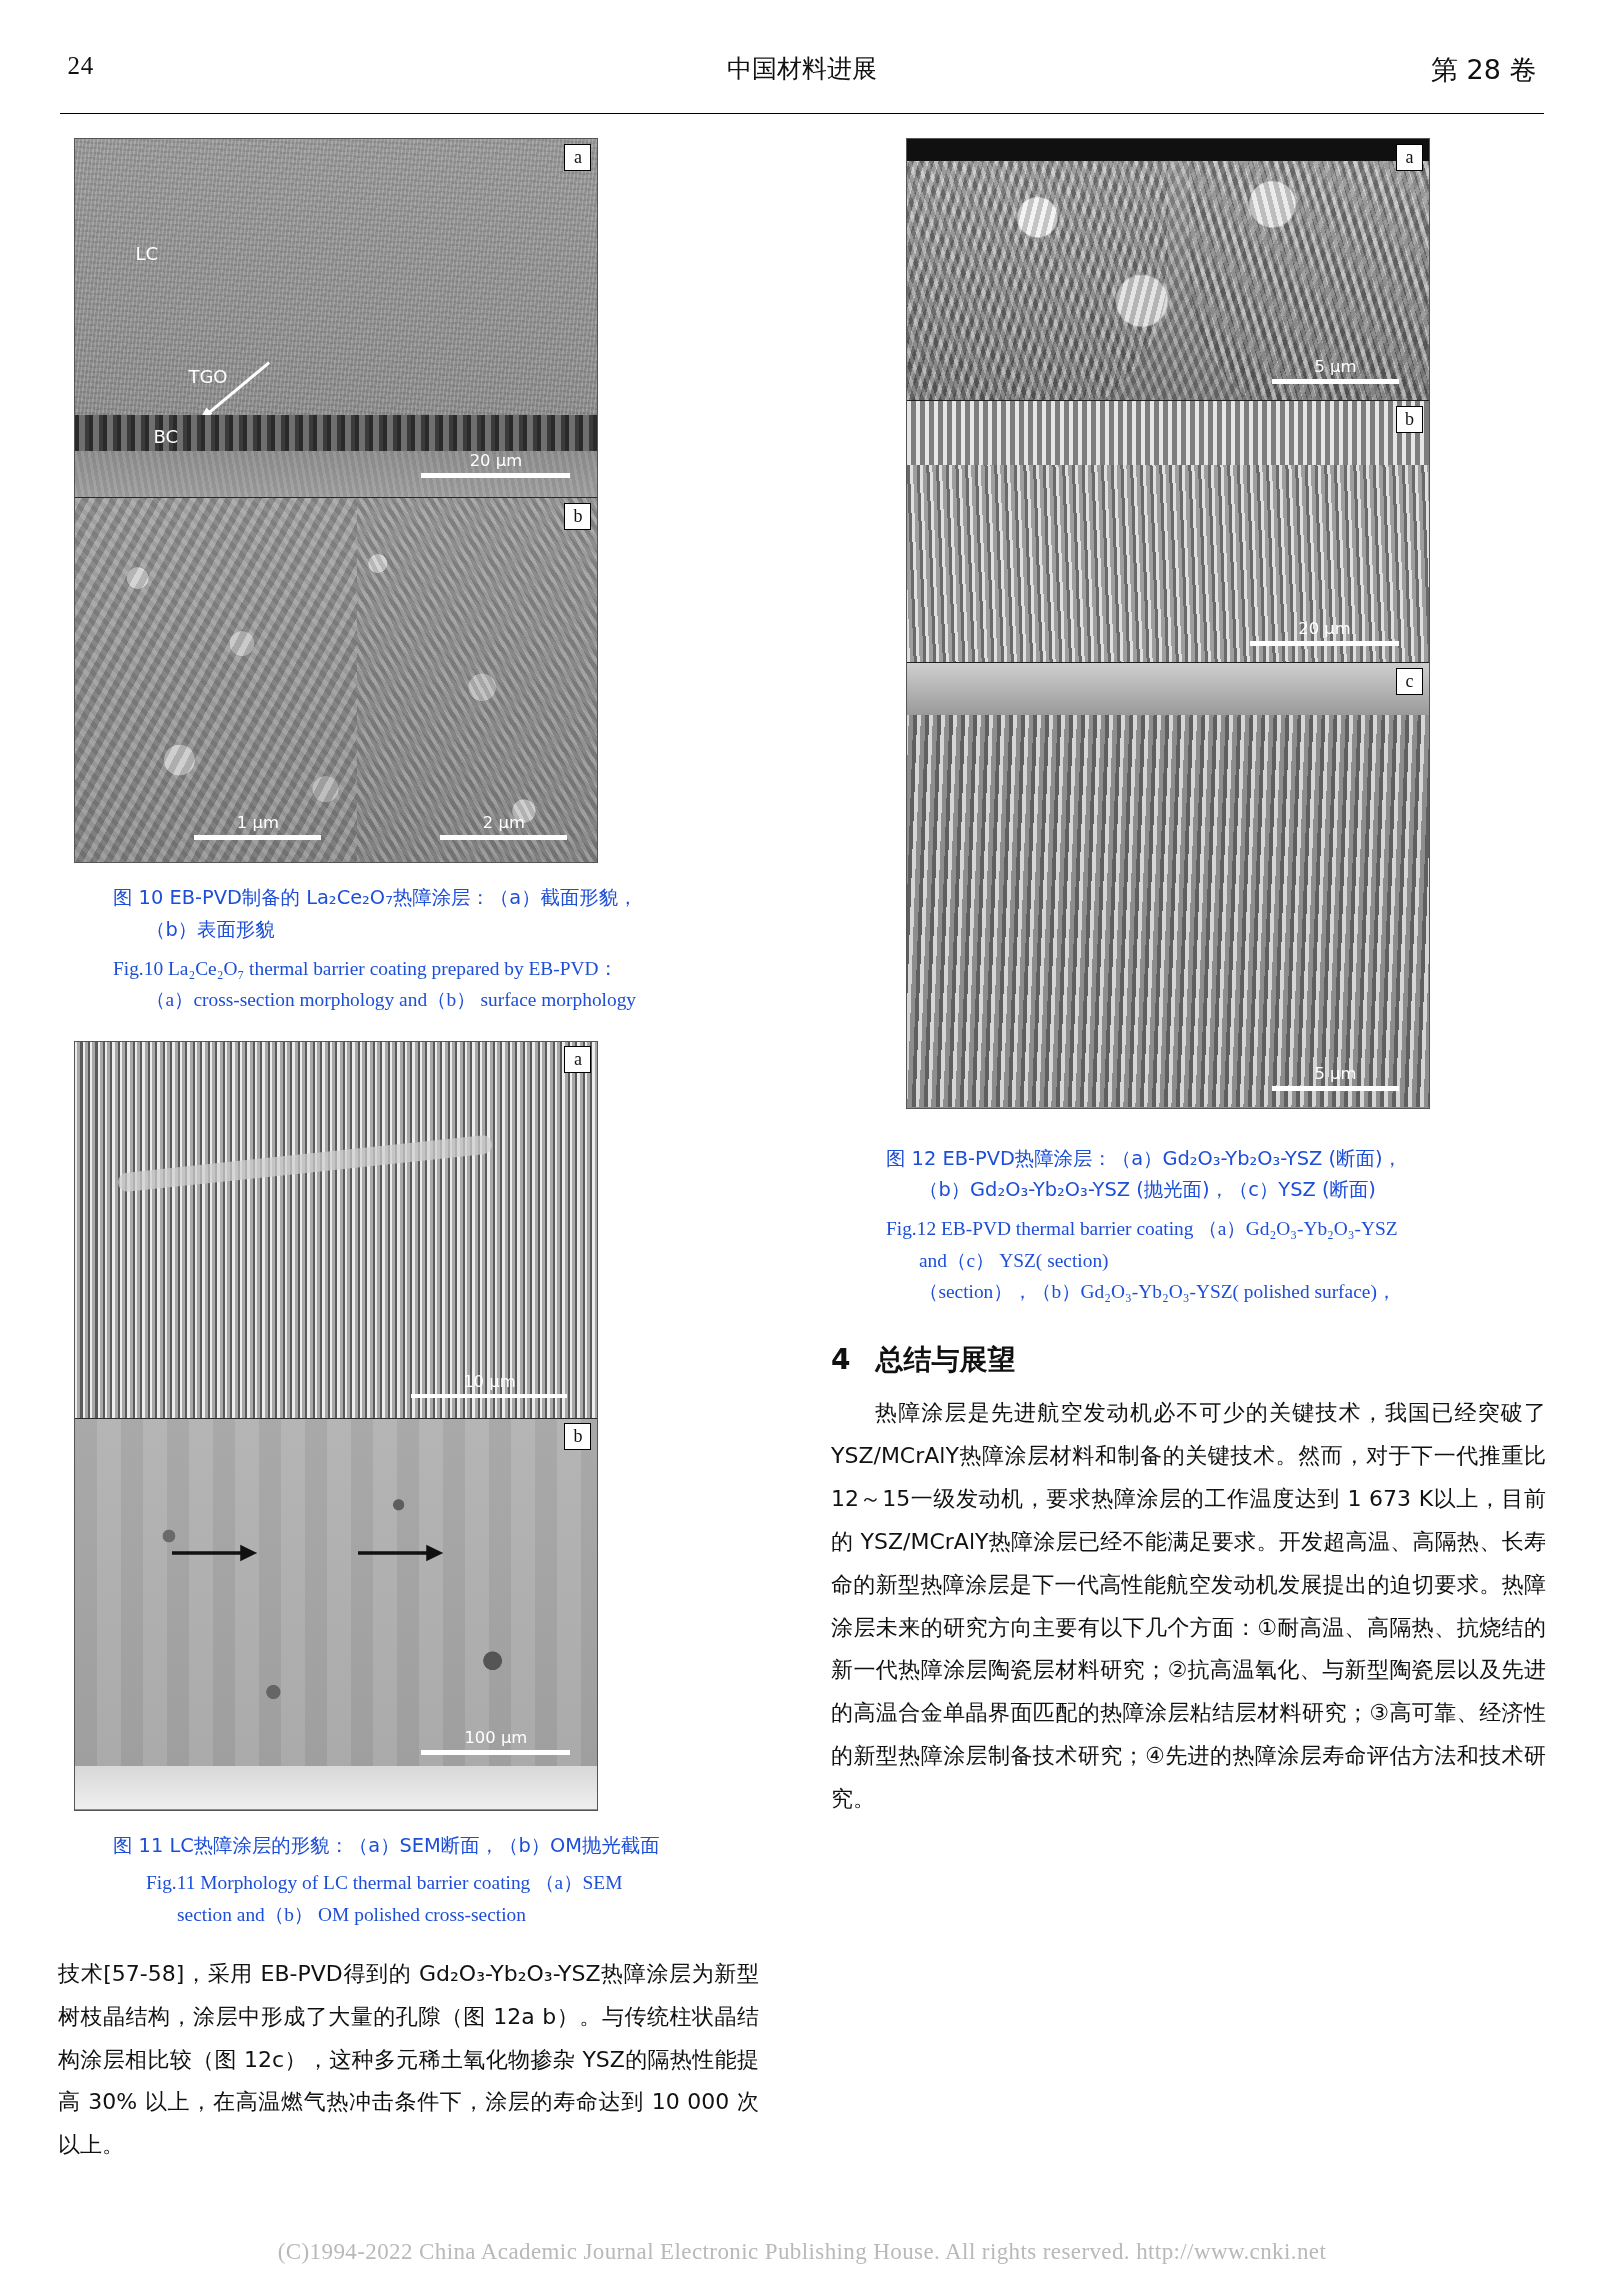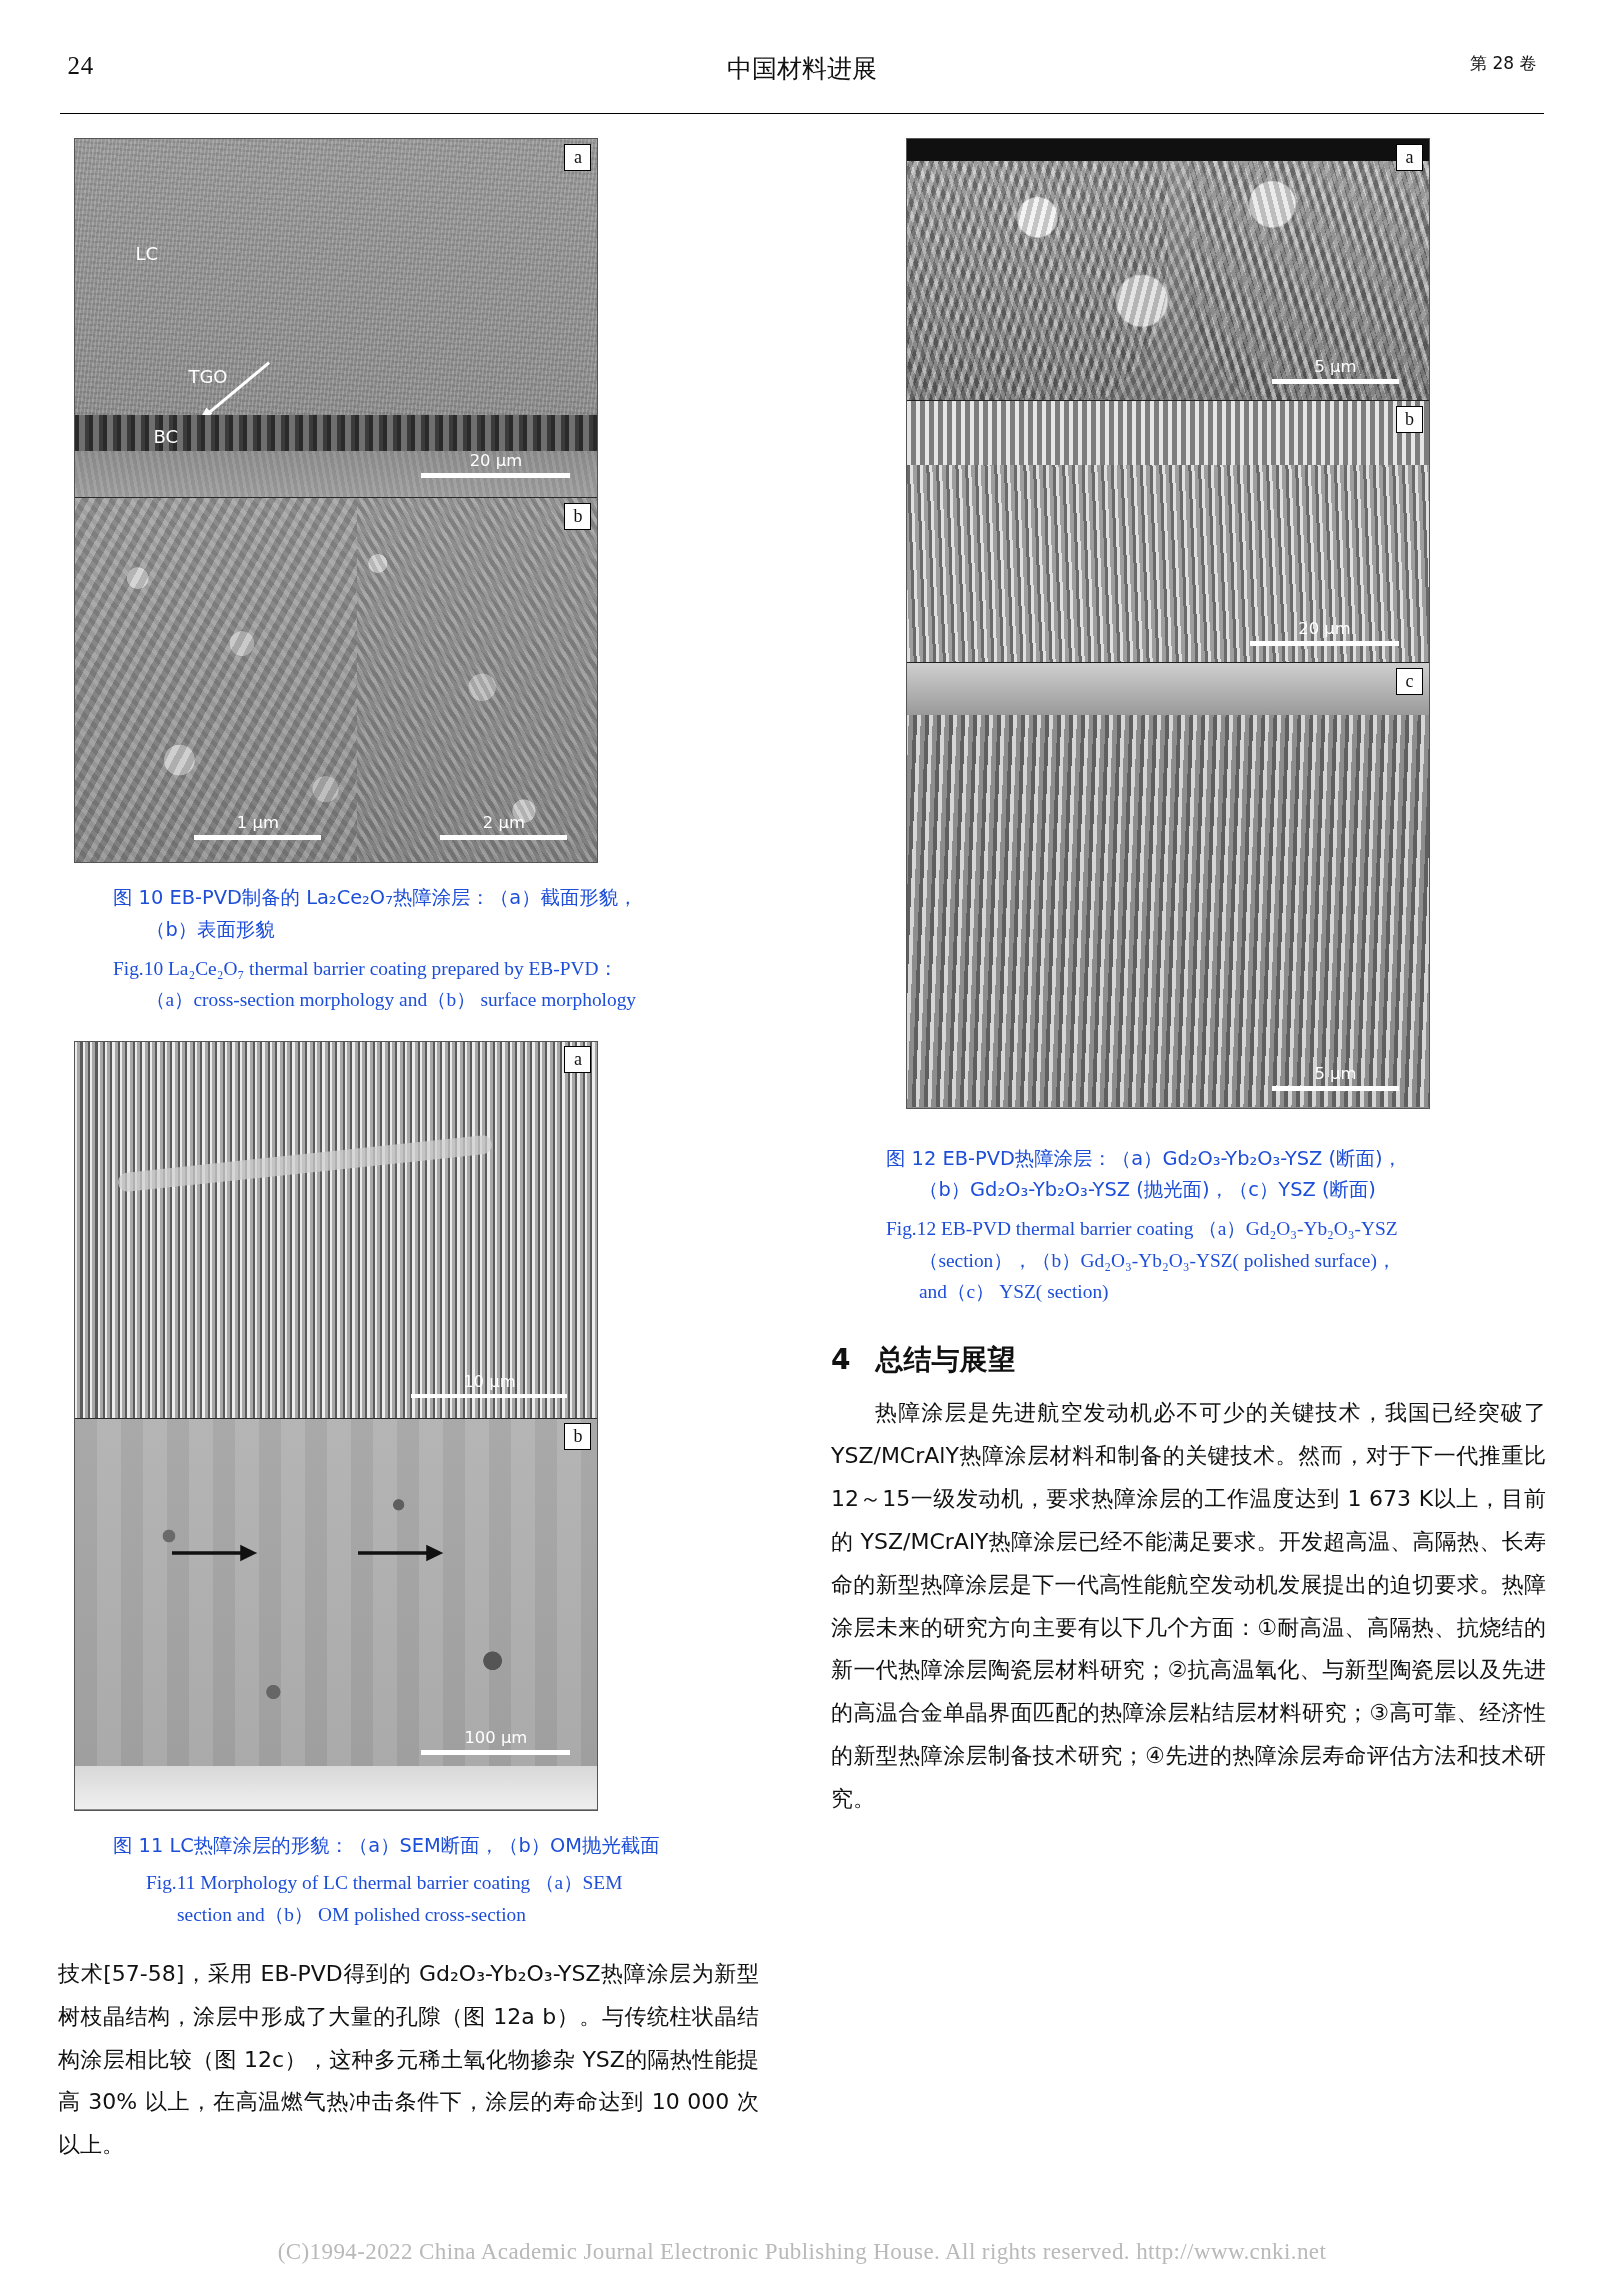--- a/index.html
+++ b/index.html
@@ -3,21 +3,21 @@
 <meta charset="utf-8">
 <style>
   html,body{margin:0;padding:0;background:#fff;}
   body{width:1604px;height:2295px;position:relative;font-family:"Liberation Serif",serif;color:#111;}
   .page{position:absolute;inset:0;}
 
   
   .header{position:absolute;left:60px;right:60px;top:52px;height:52px;}
   .header .pg{position:absolute;left:7.5px;top:0;font-size:25px;letter-spacing:0.7px;}
   .header .center{position:absolute;left:0;right:0;top:0;text-align:center;font-size:25px;font-family:"DejaVu Sans",sans-serif;}
-  .header .vol{position:absolute;right:7.5px;top:0;font-size:17px;font-family:"DejaVu Sans",sans-serif;}
+  .header .vol{position:absolute;right:7.5px;top:0;font-size:27px;font-family:"DejaVu Sans",sans-serif;}
   .rule{position:absolute;left:60px;right:60px;top:113px;border-top:1.5px solid #000;}
 
   
   .col-left{position:absolute;left:58px;top:138px;width:701px;}
   .col-right{position:absolute;left:831px;top:138px;width:715px;}
 
   
   .figbox{position:relative;background:#8c8c8c;overflow:hidden;border:0.7px solid #555;}
   .panel{position:relative;overflow:hidden;}
   .plabel{position:absolute;top:4.5px;right:6px;width:25px;height:25px;background:#fff;border:0.7px solid #000;
@@ -239,22 +239,22 @@
           <div class="bar"></div>
         </div>
         <div class="plabel">c</div>
       </div>
     </div>
 
     <div class="cap" style="margin-top:34px;">
       <span class="cap-row indent1 zh">图 12   EB‐PVD热障涂层：（a）Gd₂O₃‐Yb₂O₃‐YSZ (断面)，</span>
       <span class="cap-row indent2 zh">（b）Gd₂O₃‐Yb₂O₃‐YSZ (抛光面)，（c）YSZ (断面)</span>
       <span class="cap-row indent1" style="margin-top:7.5px;">Fig.12   EB‐PVD thermal barrier coating  （a）Gd₂O₃‐Yb₂O₃‐YSZ</span>
+      <span class="cap-row indent2">and（c） YSZ( section)</span>
       <span class="cap-row indent2">（section），（b）Gd₂O₃‐Yb₂O₃‐YSZ( polished surface)，</span>
-      <span class="cap-row indent2">and（c） YSZ( section)</span>
     </div>
 
     <div class="sec-h" style="margin-top:33px;">
       <span class="num">4</span><span>总结与展望</span>
     </div>
     <div class="body">
       <p class="indent-p">热障涂层是先进航空发动机必不可少的关键技术，我国已经突破了 YSZ/MCrAlY热障涂层材料和制备的关键技术。然而，对于下一代推重比 12～15一级发动机，要求热障涂层的工作温度达到 1 673 K以上，目前的 YSZ/MCrAlY热障涂层已经不能满足要求。开发超高温、高隔热、长寿命的新型热障涂层是下一代高性能航空发动机发展提出的迫切要求。热障涂层未来的研究方向主要有以下几个方面：①耐高温、高隔热、抗烧结的新一代热障涂层陶瓷层材料研究；②抗高温氧化、与新型陶瓷层以及先进的高温合金单晶界面匹配的热障涂层粘结层材料研究；③高可靠、经济性的新型热障涂层制备技术研究；④先进的热障涂层寿命评估方法和技术研究。</p>
     </div>
   </div>
 

